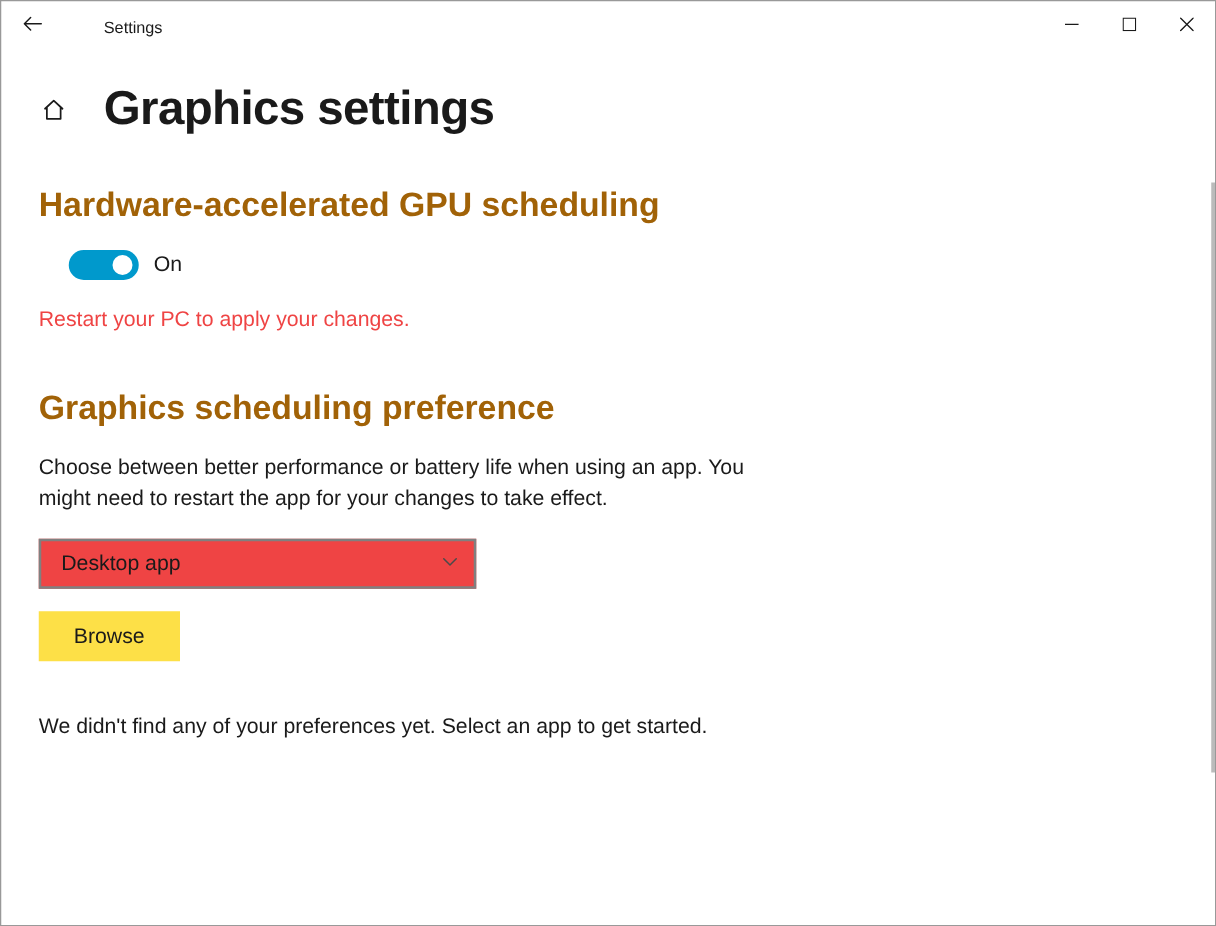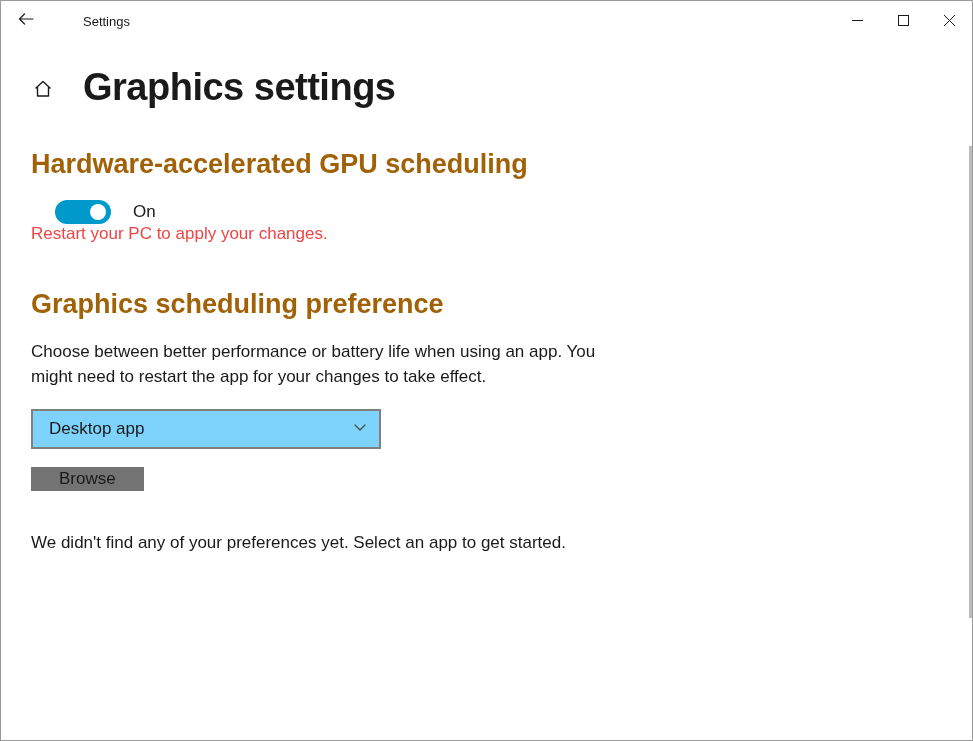--- a/index.html
+++ b/index.html
@@ -94,21 +94,22 @@
       font-size: 17px;
       color: #1a1a1a;
       line-height: 1.45;
       max-width: 560px;
       margin-bottom: 20px;
     }
 
     .toggle-row {
       display: flex;
       align-items: center;
-      gap: 22px;
+      gap: 12px;
+      margin-bottom: 22px;
       padding-left: 24px;
     }
     .toggle {
       width: 56px;
       height: 24px;
       border-radius: 12px;
       background: #0099cc;
       position: relative;
       cursor: pointer;
     }
@@ -135,42 +136,42 @@
     .field-label {
       font-size: 17px;
       color: #1a1a1a;
       margin-bottom: 14px;
     }
 
     .dropdown {
       width: 350px;
       height: 40px;
       border: 2px solid #808080;
-      background: #7dd3fc;
+      background: #ef4444;
       display: flex;
       align-items: center;
       justify-content: space-between;
       padding: 0 12px 0 16px;
       cursor: pointer;
       margin-bottom: 18px;
     }
     .dropdown-value {
       font-size: 17px;
       color: #1a1a1a;
     }
     .dropdown-chev svg {
       width: 14px;
       height: 14px;
     }
 
     .browse-btn {
-      background: #737373;
+      background: #fde047;
       border: none;
       padding: 0 28px;
-      height: 24px;
+      height: 40px;
       font-size: 17px;
       color: #1a1a1a;
       cursor: pointer;
       margin-bottom: 42px;
       font-family: inherit;
     }
 
     .no-prefs {
       font-size: 17px;
       color: #1a1a1a;

